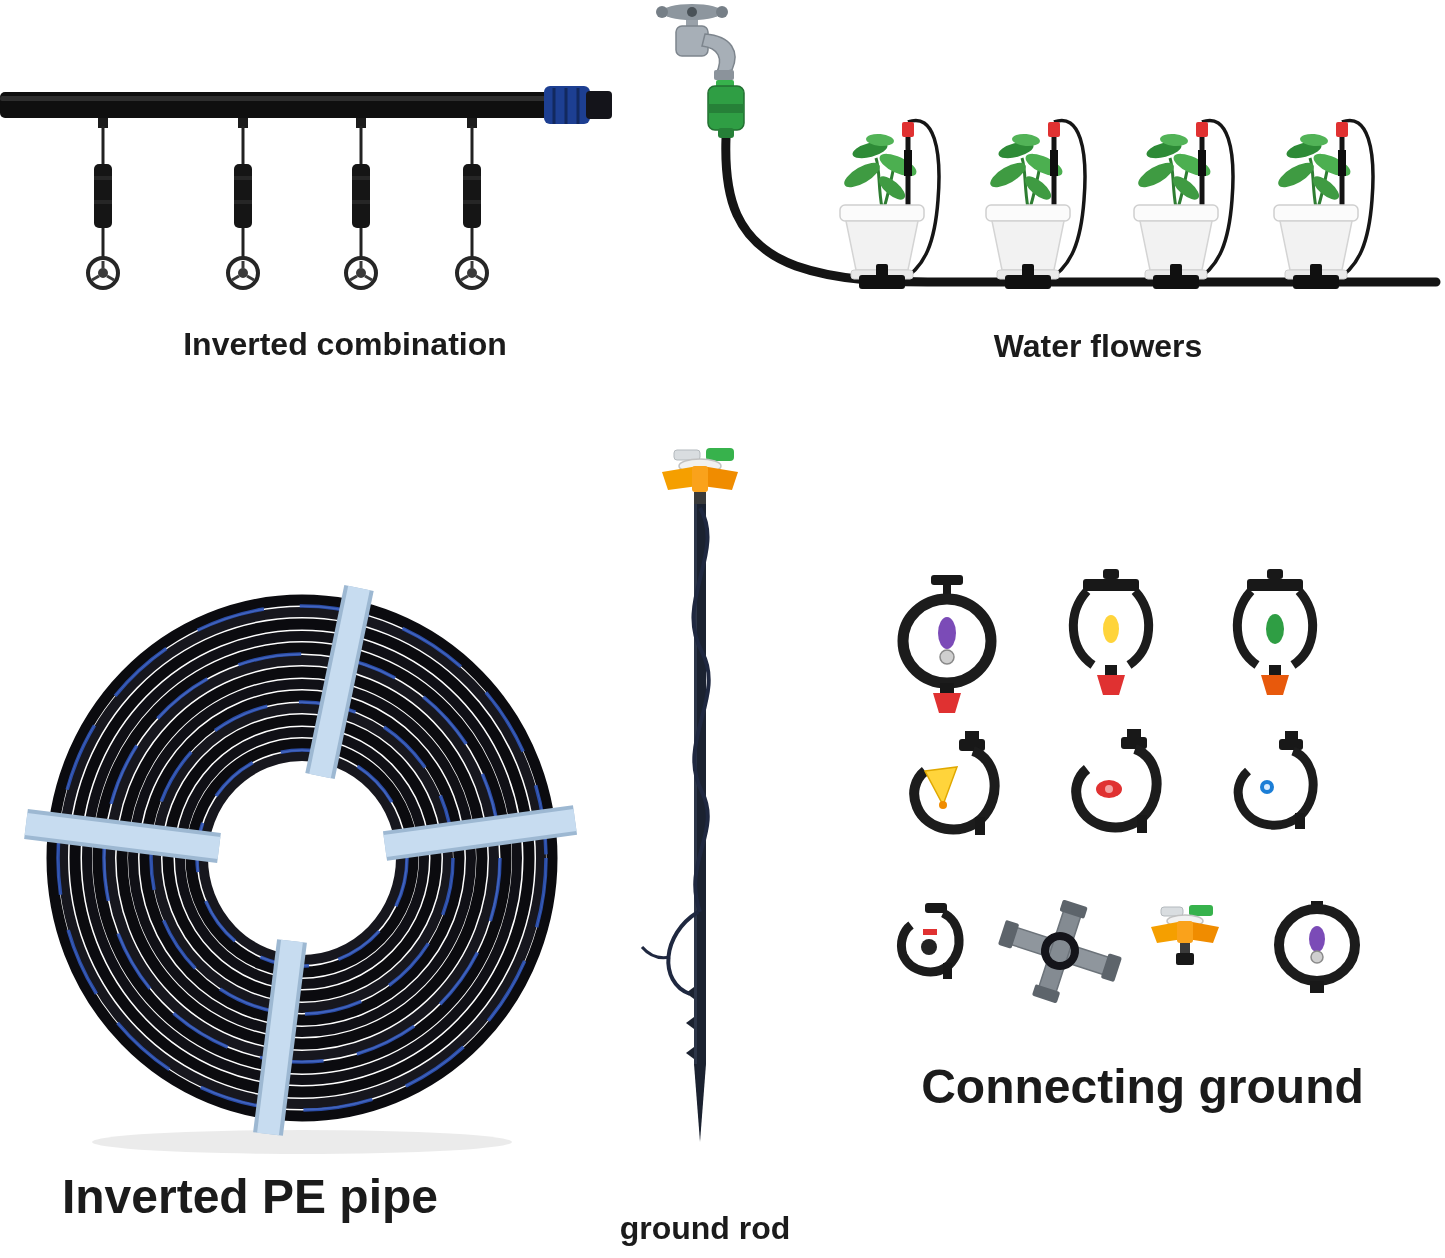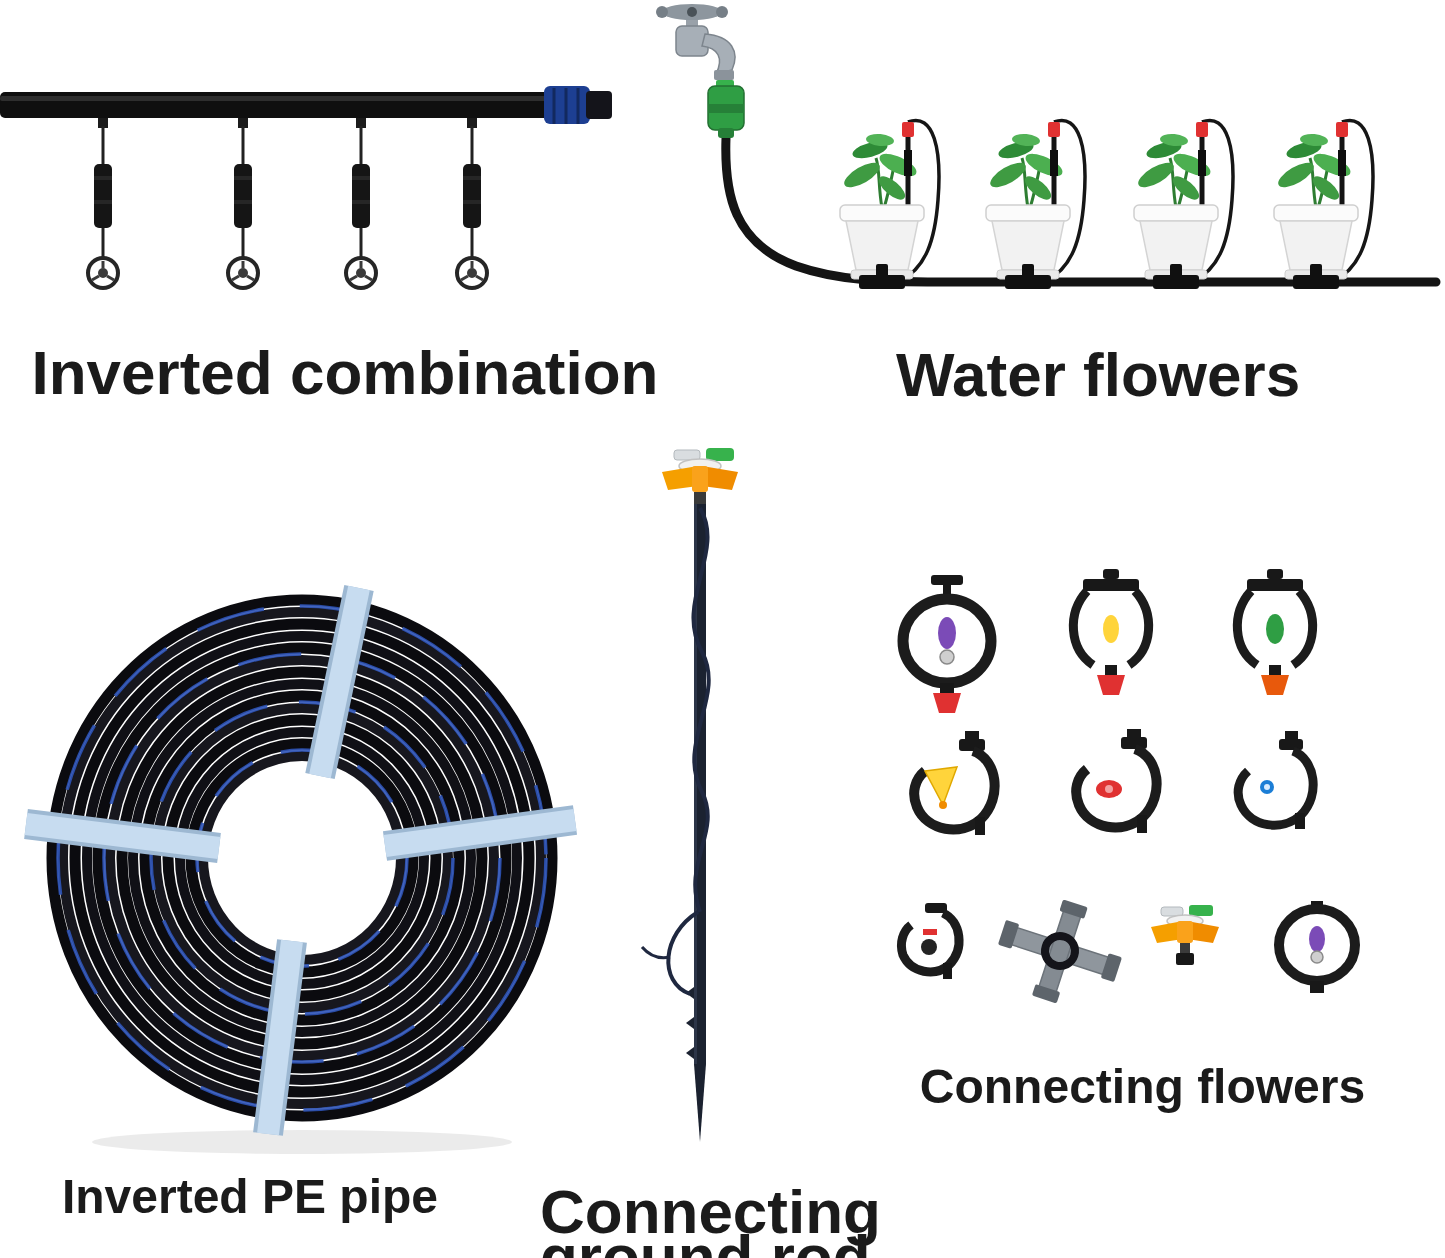--- a/index.html
+++ b/index.html
@@ -6,21 +6,21 @@
   .canvas{
     position:relative;width:1445px;height:1258px;background:#ffffff;
     overflow:hidden;font-family:"Liberation Sans", sans-serif;
   }
   .panel{position:absolute;}
   .label{
     position:absolute;text-align:center;font-weight:700;color:#1b1b1b;
     line-height:1.05;white-space:nowrap;
   }
   .label-lg{font-size:48px;}
-  .label-md{font-size:62px;margin-top:12px;}
+  .label-md{font-size:32px;}
   svg{display:block;}
 </style>
 </head>
 <body>
 
 <div class="canvas">
 
   <svg class="panel" style="left:0;top:80px" width="660" height="235" viewBox="0 0 660 235">
     <defs>
       <g id="hanger">
@@ -163,21 +163,20 @@
       <polygon points="76,575 68,581 76,587" fill="#1b2230"></polygon>
       <polygon points="76,605 68,611 76,617" fill="#1b2230"></polygon>
       <polygon points="76,622 88,622 82,700" fill="#1b2230"></polygon>
     </g>
     <g fill="none" stroke="#1f2840">
       <path d="M82,66 C108,110 56,160 84,210 C108,255 58,300 84,350 C104,390 64,420 82,470" stroke-width="4"></path>
       <path d="M80,470 C44,492 40,540 72,552" stroke-width="4"></path>
       <path d="M52,515 C38,518 30,512 24,505" stroke-width="3"></path>
     </g>
   </svg>
-  <div class="label label-md" style="left:540px;top:1167px;width:330px">Connecting</div>
   <div class="label label-md" style="left:540px;top:1212px;width:330px">ground rod</div>
 
   <svg class="panel" style="left:855px;top:553px" width="565" height="505" viewBox="0 0 565 505">
 
     <g>
       <rect x="76" y="22" width="32" height="10" rx="3" fill="#181818"></rect>
       <rect x="88" y="32" width="8" height="10" fill="#181818"></rect>
       <ellipse cx="92" cy="88" rx="44" ry="42" fill="none" stroke="#1c1c1c" stroke-width="11"></ellipse>
       <ellipse cx="92" cy="80" rx="9" ry="16" fill="#7b4bb7"></ellipse>
       <circle cx="92" cy="104" r="7" fill="#cfcfcf" stroke="#8a8a8a" stroke-width="1.5"></circle>
@@ -255,15 +254,15 @@
       <rect x="321" y="400" width="18" height="12" rx="2" fill="#181818"></rect>
     </g>
     <g>
       <rect x="456" y="348" width="12" height="10" fill="#181818"></rect>
       <ellipse cx="462" cy="392" rx="38" ry="36" fill="none" stroke="#1c1c1c" stroke-width="10"></ellipse>
       <ellipse cx="462" cy="386" rx="8" ry="13" fill="#7b4bb7"></ellipse>
       <circle cx="462" cy="404" r="6" fill="#cfcfcf" stroke="#8a8a8a" stroke-width="1.5"></circle>
       <rect x="455" y="428" width="14" height="12" fill="#181818"></rect>
     </g>
   </svg>
-  <div class="label label-lg" style="left:860px;top:1062px;width:565px">Connecting flowers</div>
+  <div class="label label-lg" style="left:860px;top:1062px;width:565px">Connecting ground</div>
 
 </div>
 
 </body></html>

